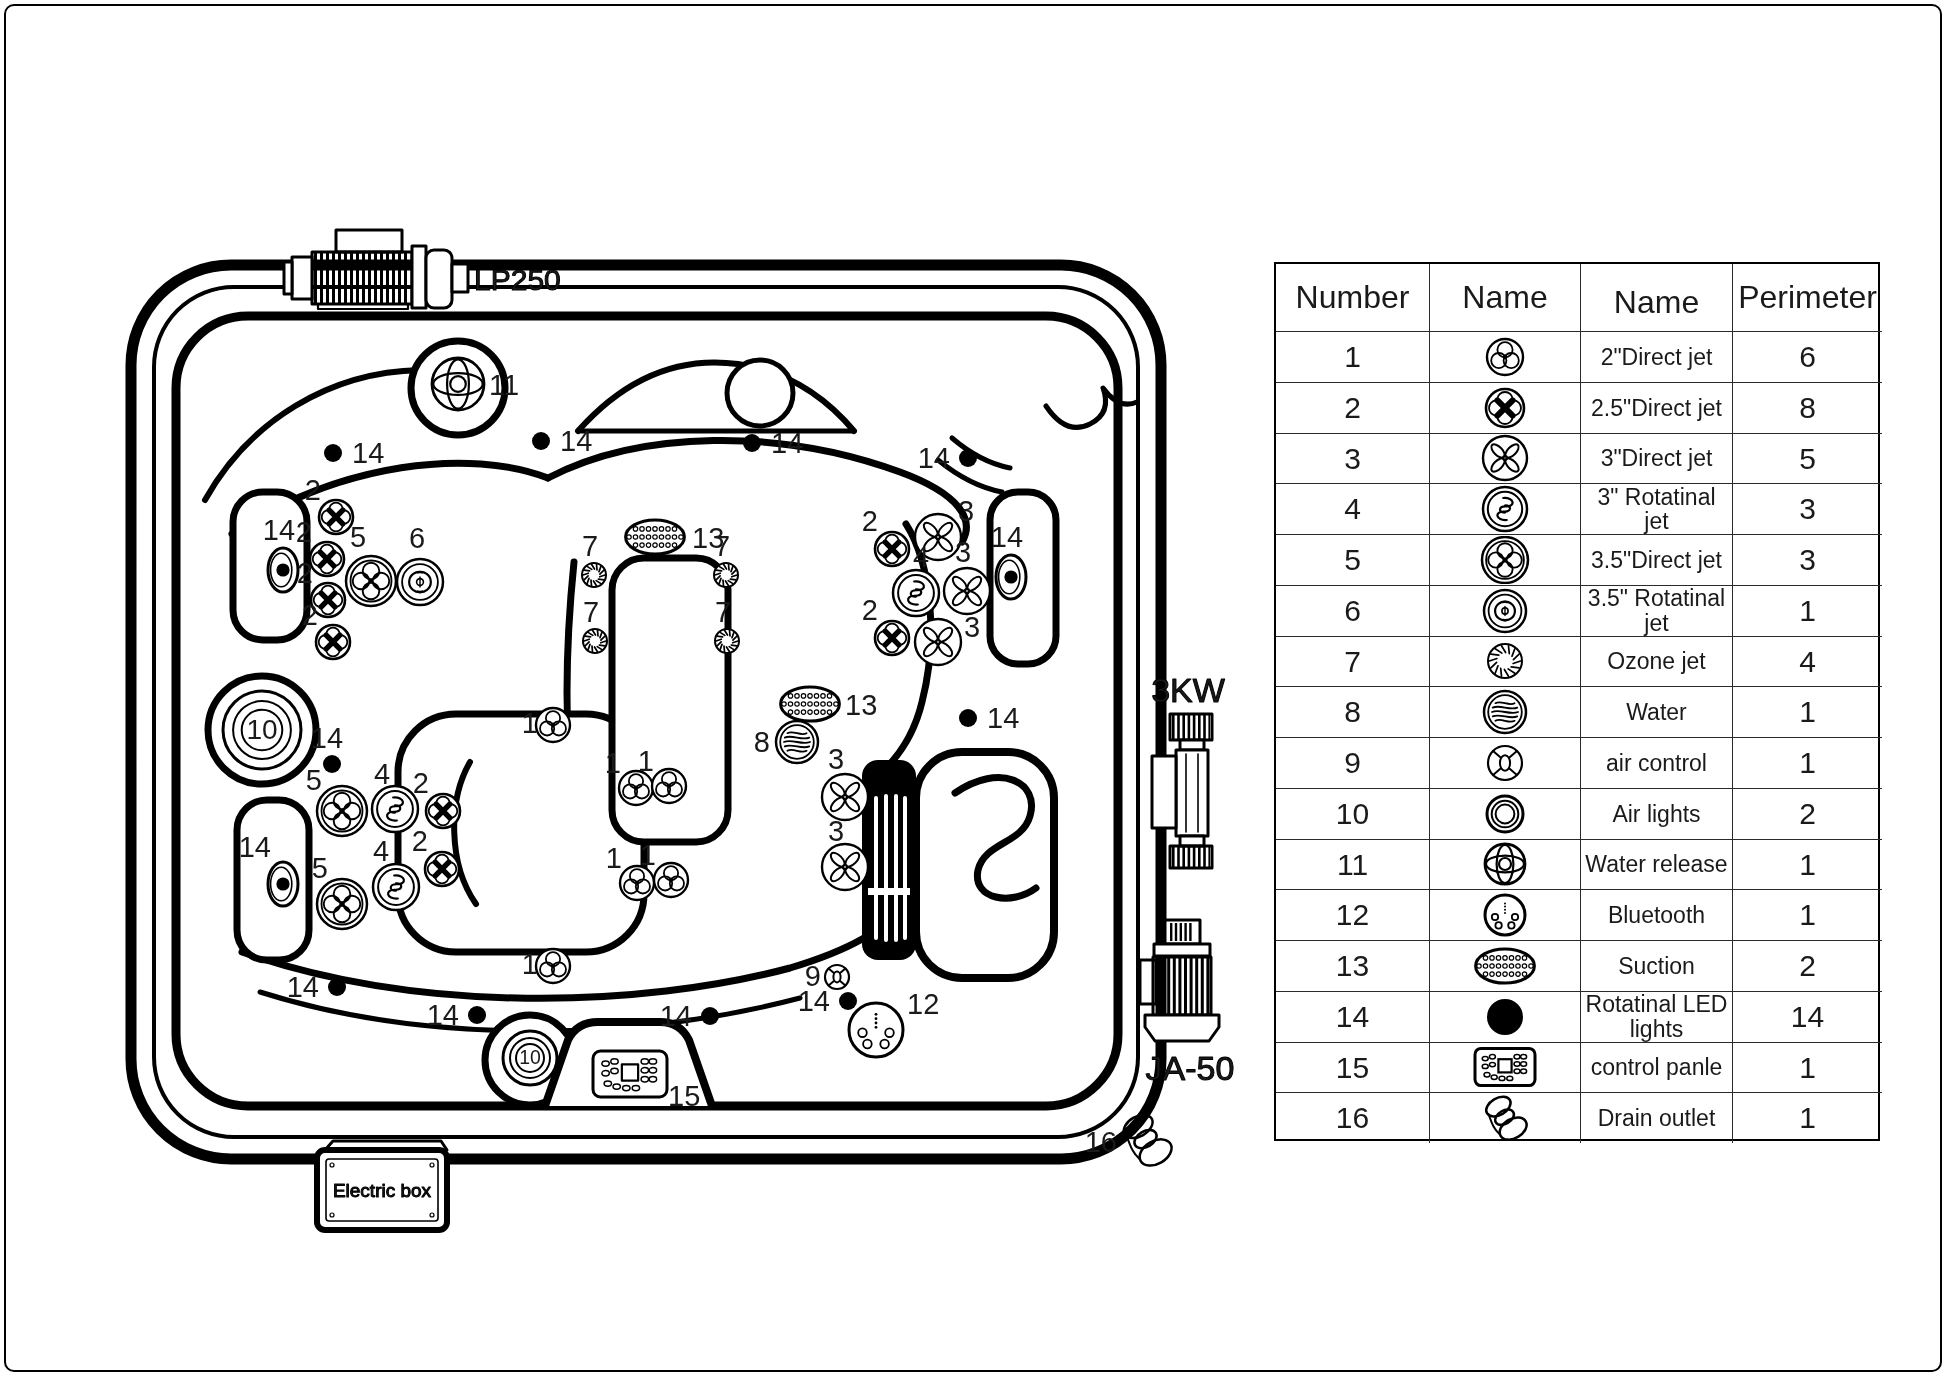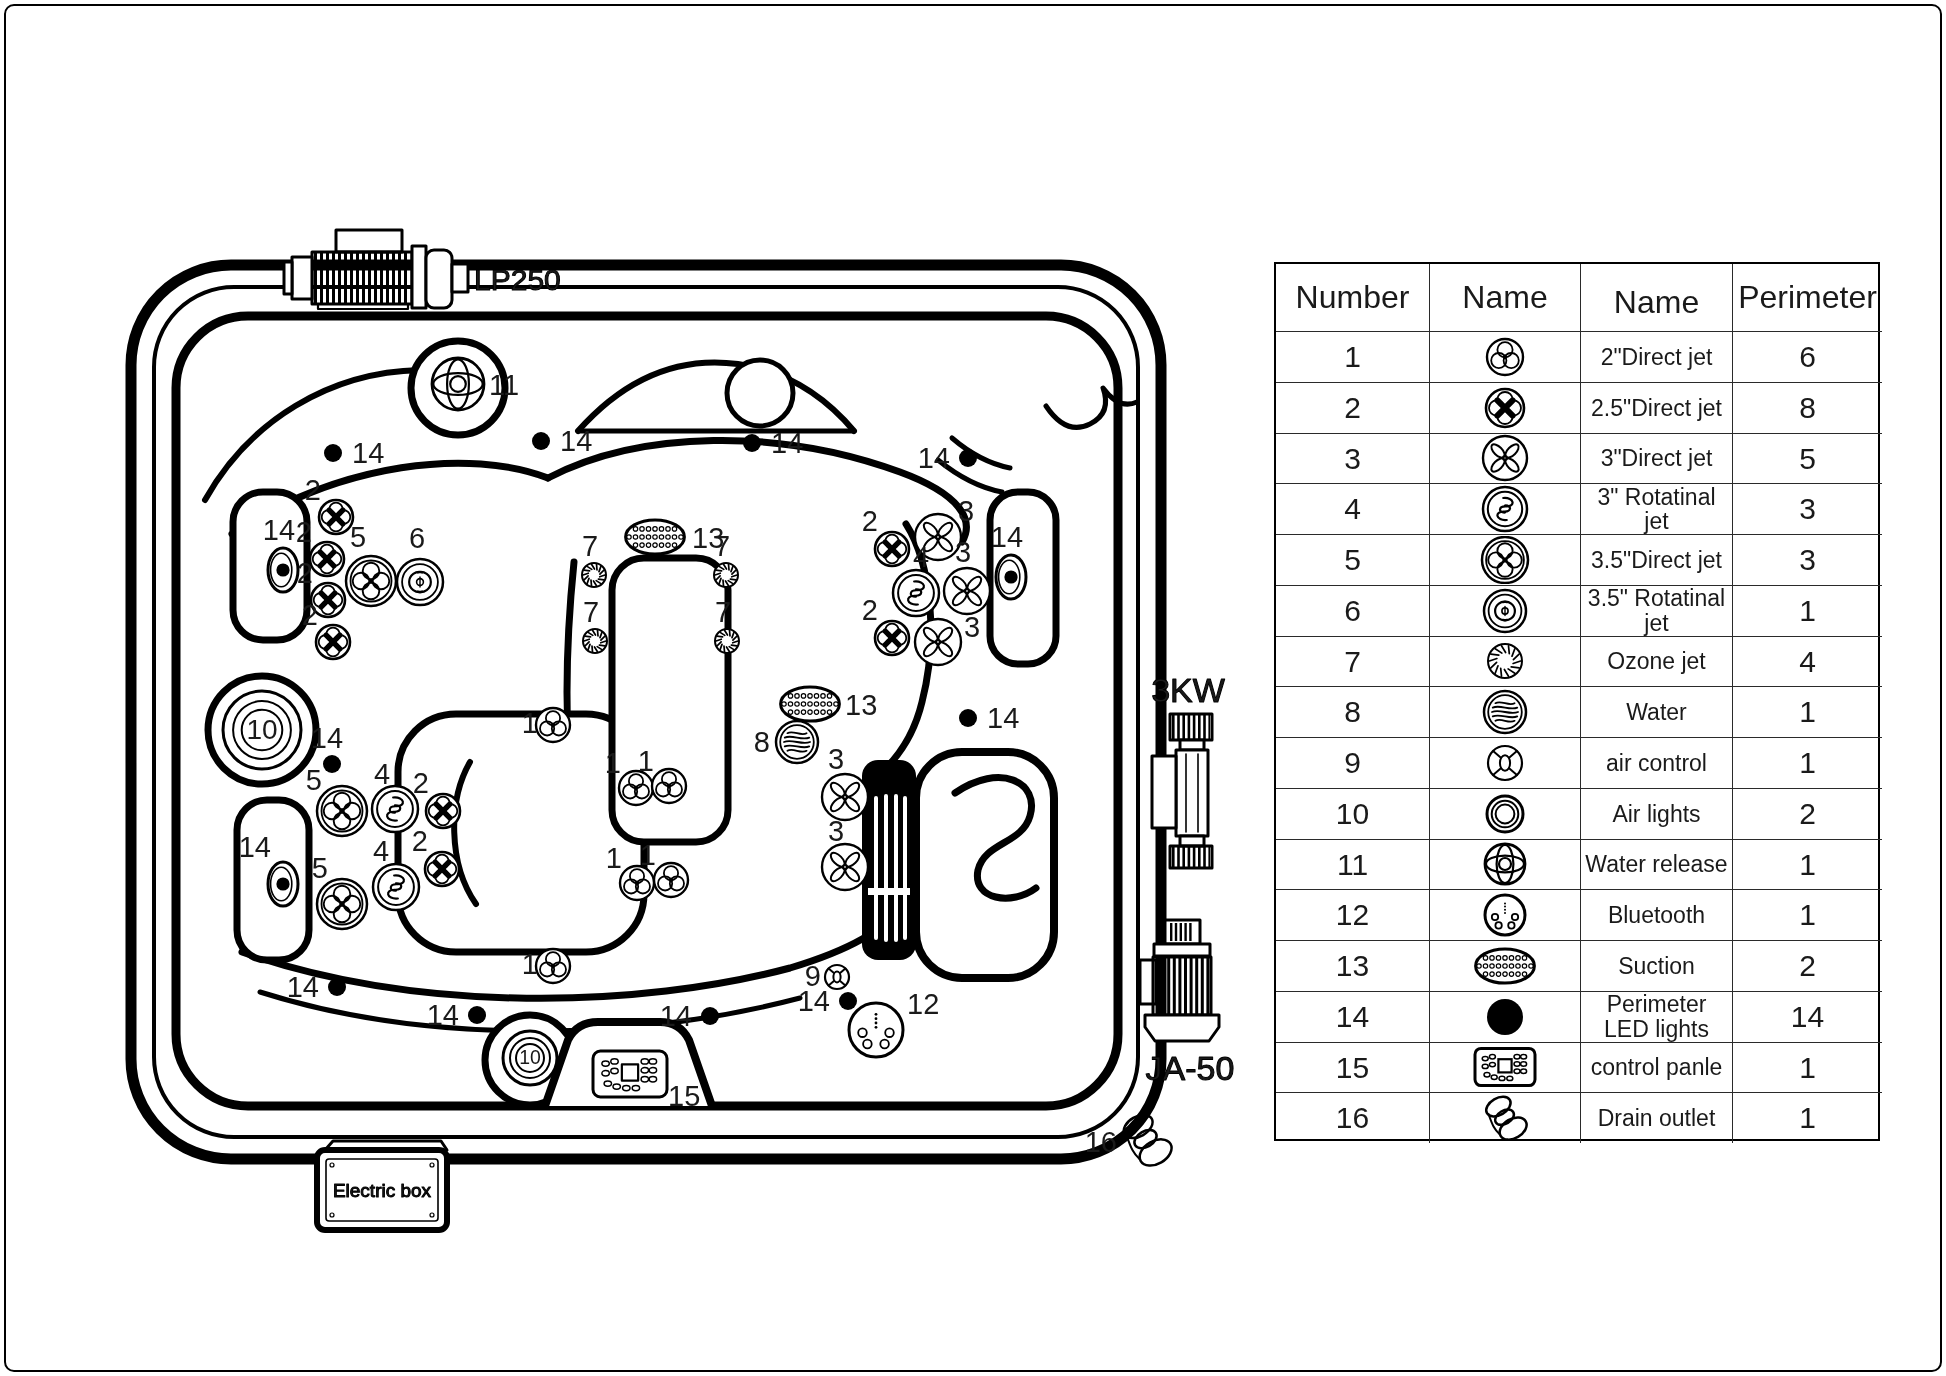--- a/index.html
+++ b/index.html
@@ -887,21 +887,21 @@
         </svg>
         </div>
       <div class="cell nm">Suction</div>
       <div class="cell qty">2</div>
       <div class="cell c0 num">14</div>
       <div class="cell">
           <svg width="130" height="48" viewBox="-65 -24 130 48" fill="none">
           <circle cx="0.0" cy="0.0" r="18.0" fill="#000" stroke="none"></circle>
         </svg>
         </div>
-      <div class="cell nm">Perimeter LED lights</div>
+      <div class="cell nm">Rotatinal LED lights</div>
       <div class="cell qty">14</div>
       <div class="cell c0 num">15</div>
       <div class="cell">
           <svg width="130" height="48" viewBox="-65 -24 130 48" fill="none">
           <rect x="-30" y="-18.6" width="60" height="37.2" rx="6" fill="#fff" stroke="#000" stroke-width="3"></rect>
           <rect x="-6.6" y="-7.800000000000001" width="13.2" height="13.2" fill="none" stroke="#000" stroke-width="2.2"></rect>
           <ellipse cx="-19.8" cy="-8.4" rx="3.0" ry="2.2" fill="none" stroke="#000" stroke-width="1.5"></ellipse>
           <ellipse cx="-12.6" cy="-10.2" rx="3.0" ry="2.2" fill="none" stroke="#000" stroke-width="1.5"></ellipse>
           <ellipse cx="-19.8" cy="-0.6" rx="3.0" ry="2.2" fill="none" stroke="#000" stroke-width="1.5"></ellipse>
           <ellipse cx="-12.6" cy="-2.4" rx="3.0" ry="2.2" fill="none" stroke="#000" stroke-width="1.5"></ellipse>

